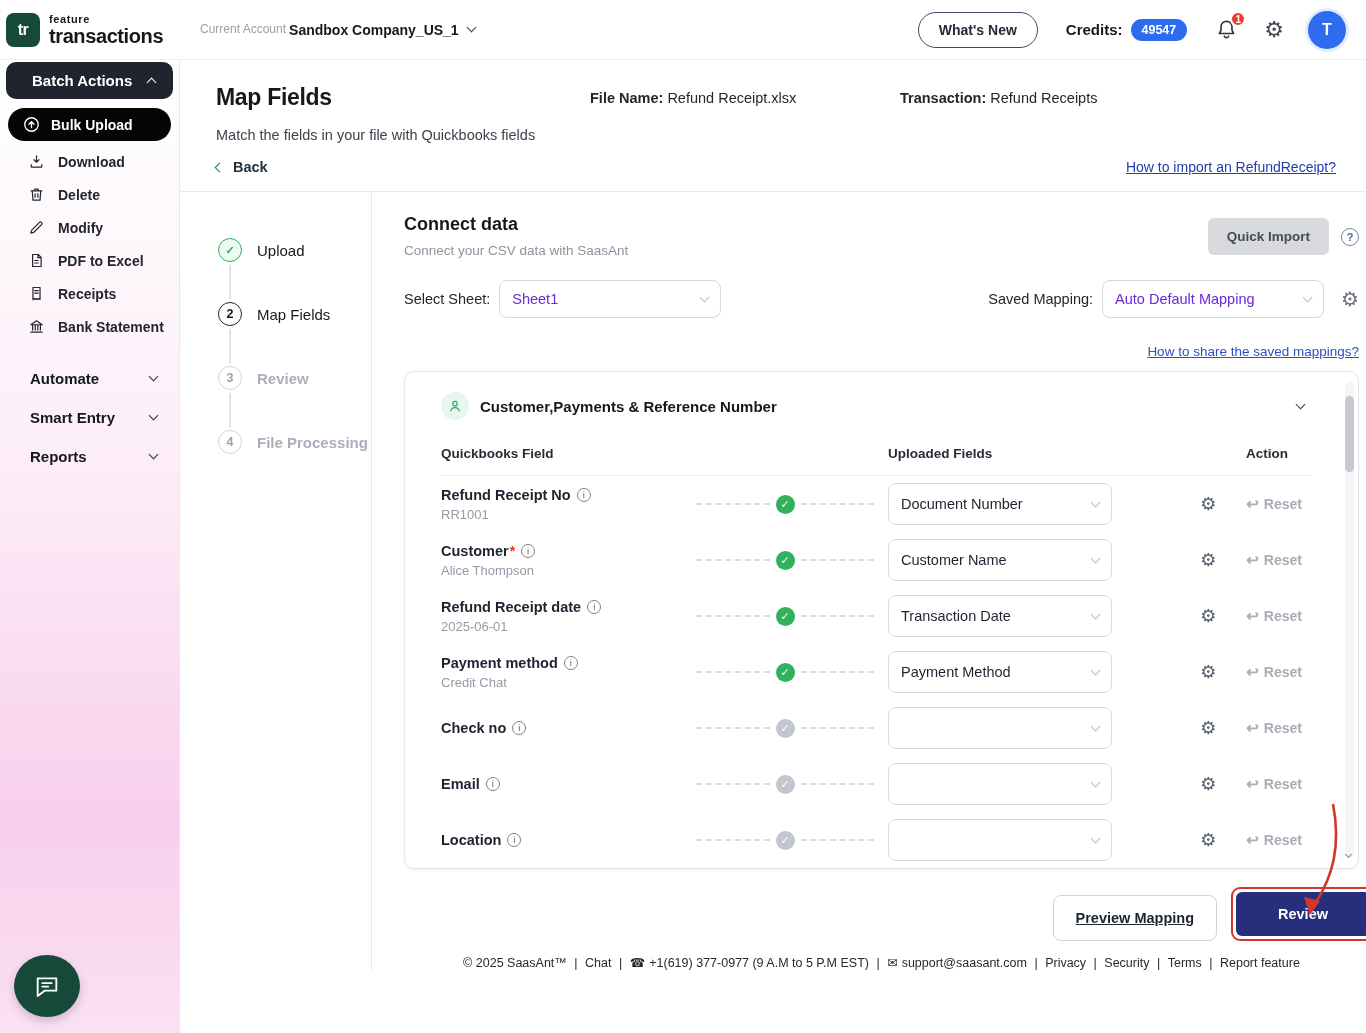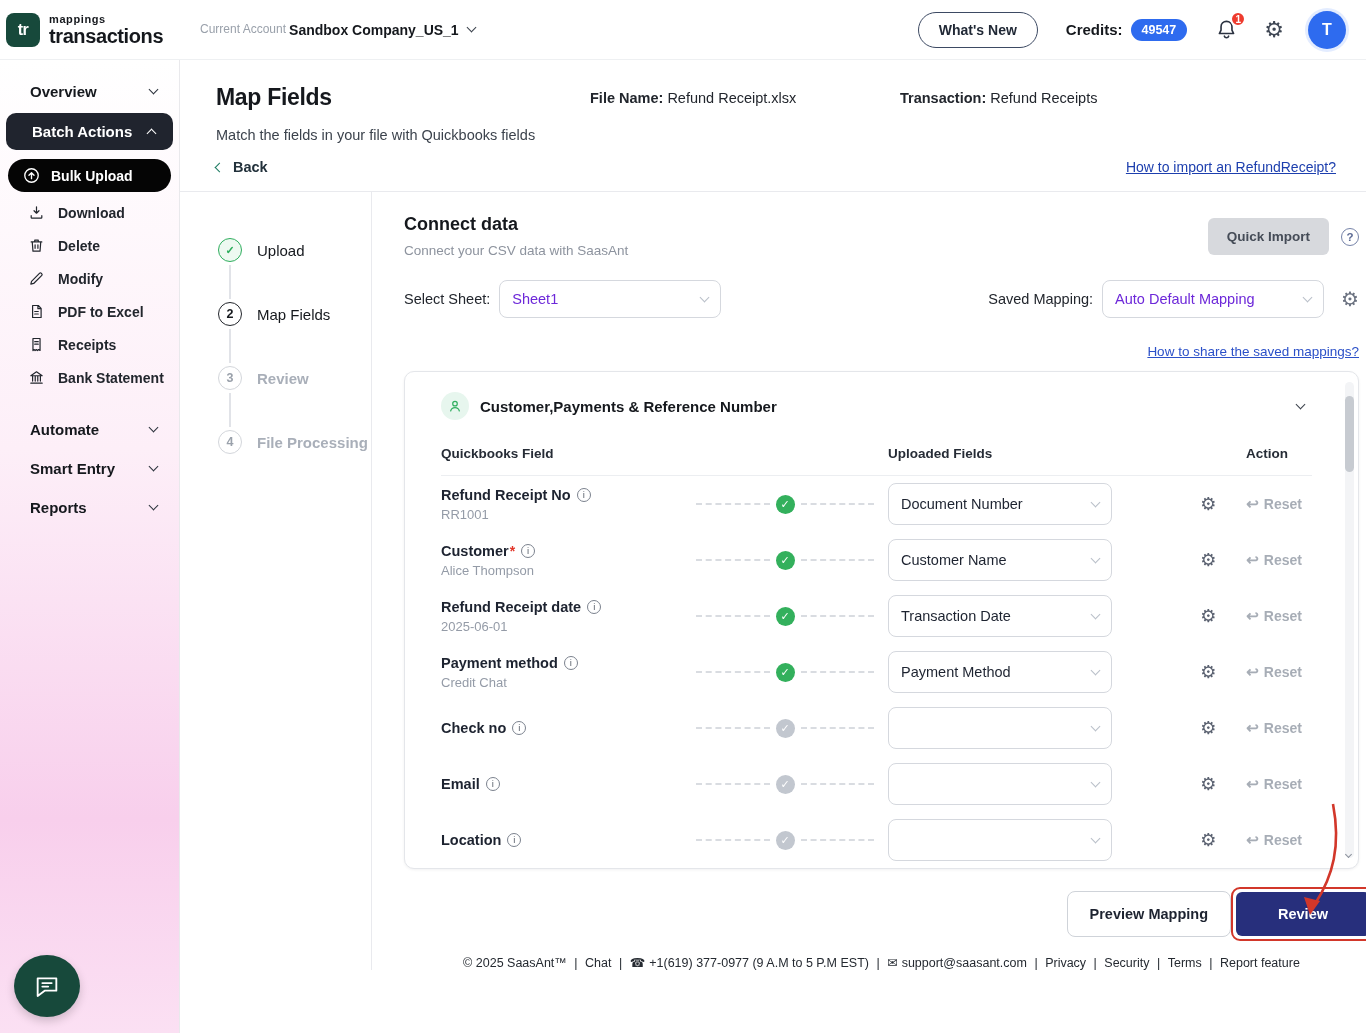--- a/index.html
+++ b/index.html
@@ -118,42 +118,42 @@
   .row-gear{font-size:18px;color:#5a6170;cursor:pointer;line-height:1;}
   .reset{display:flex;align-items:center;gap:5px;color:#a7adb6;font-size:14px;font-weight:600;cursor:pointer;}
   .reset-arrow{font-size:15px;}
   
   .scrollbar{position:absolute;top:10px;right:4px;bottom:10px;width:9px;background:#f3f4f6;border-radius:5px;}
   .scroll-thumb{position:absolute;top:14px;left:0;width:9px;height:76px;background:#c7cbd1;border-radius:5px;cursor:grab;}
   .scroll-down{position:absolute;bottom:-2px;left:1px;color:#8b919c;}
   .scroll-down .chev{width:5px;height:5px;}
 
   
-  .action-row{display:flex;align-items:center;justify-content:flex-end;margin-top:18px;}
+  .action-row{display:flex;align-items:flex-end;justify-content:flex-end;gap:14px;margin-top:18px;text-decoration:underline;}
   .btn-preview{height:46px;padding:0 22px;background:#fff;border:1px solid #cfd3d9;border-radius:8px;font-size:14.5px;font-weight:600;color:#1d2330;cursor:pointer;font-family:inherit;}
   .review-annotation{border:2.5px solid #d2372a;border-radius:9px;padding:3px;margin-right:-16px;}
   .btn-review{height:44px;width:134px;background:#272f7c;border:none;border-radius:6px;font-size:14.5px;font-weight:700;color:#fff;cursor:pointer;font-family:inherit;}
 
   
   .footer{margin-top:14px;text-align:center;font-size:12.5px;color:#252a31;font-weight:500;}
   .footer span{margin:0 2px;}
   .footer .f-link{cursor:pointer;}
   .f-sep{color:#252a31;margin:0 5px;}
 
   
   .annotation-svg{position:absolute;top:0;left:0;width:1366px;height:1033px;pointer-events:none;z-index:60;}
 </style>
 </head>
 <body>
 
 <header class="topbar">
   <div class="brand-wrap">
     <div class="logo-box">tr</div>
     <div class="brand-text">
-      <span class="brand-top">mappings</span>
+      <span class="brand-top">feature</span>
       <span class="brand-bottom">transactions</span>
     </div>
   </div>
   <div class="account">
     <span class="account-label">Current Account</span>
     <span class="account-value">
       <span>Sandbox Company_US_1</span>
       <span class="chev"></span>
     </span>
   </div>
@@ -168,24 +168,20 @@
         <path d="M12 3.5c-3.2 0-5.7 2.4-5.7 5.6v3.6L4.6 16.2h14.8l-1.7-3.5V9.1c0-3.2-2.5-5.6-5.7-5.6z"></path>
         <path d="M9.8 19a2.3 2.3 0 0 0 4.4 0"></path>
       </svg>
     <span class="bell-badge">1</span>
   </div>
   <span class="gear-top">⚙</span>
   <div class="avatar">T</div>
 </header>
 
 <aside class="sidebar">
-  <div class="side-link" style="margin-top:12px;">
-    <span>Overview</span>
-    <span class="chev"></span>
-  </div>
   <div class="batch-pill">
     <span>Batch Actions</span>
     <span class="chev up"></span>
   </div>
   <div class="bulk-pill">
     <svg viewBox="0 0 24 24" width="19" height="19" fill="none" stroke="#fff" stroke-width="1.7" stroke-linecap="round" stroke-linejoin="round">
         <circle cx="12" cy="12" r="8.5"></circle>
         <path d="M12 16V8.5m0 0L8.8 11.7M12 8.5l3.2 3.2"></path>
       </svg>
     <span>Bulk Upload</span>

